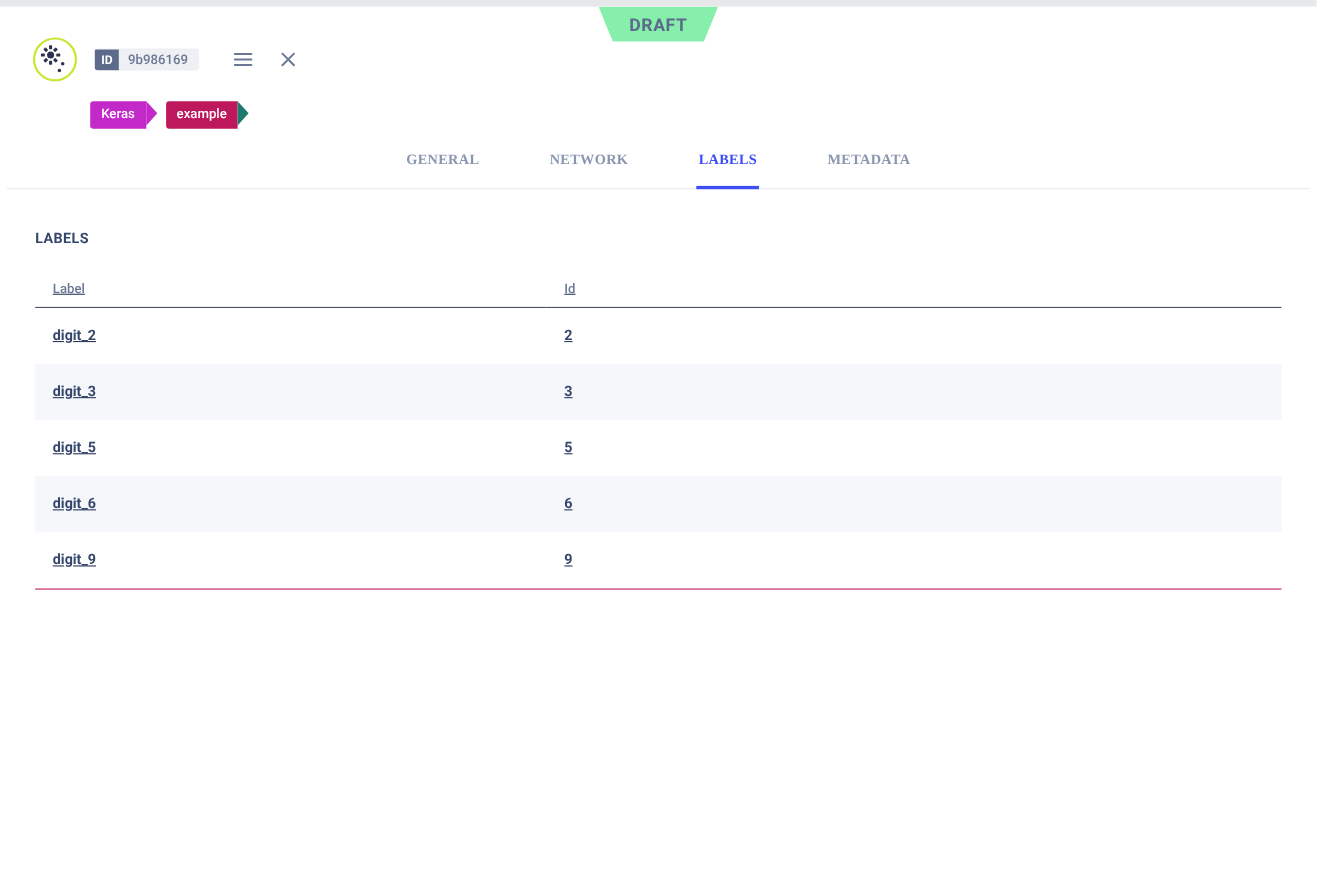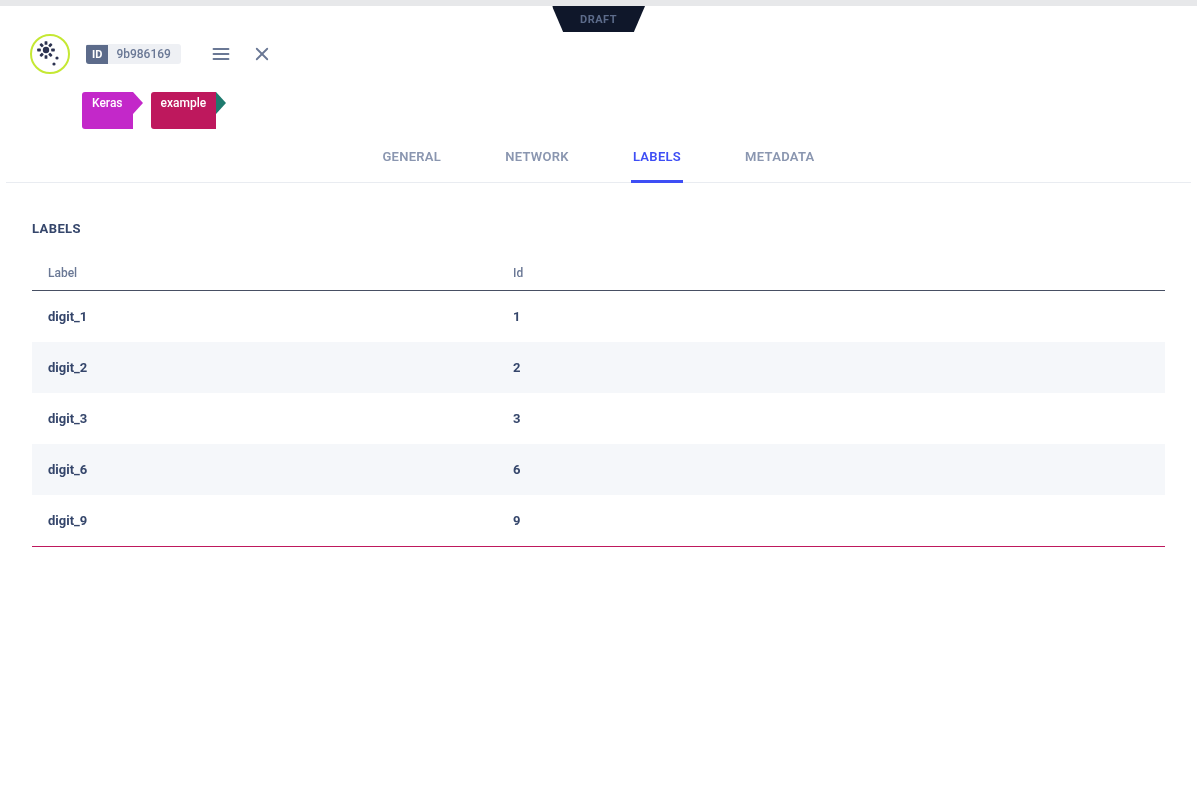--- a/index.html
+++ b/index.html
@@ -15,23 +15,23 @@
   }
   .draft-tab-wrap {
     position: relative;
     height: 0;
   }
   .draft-tab {
     position: absolute;
     top: 0;
     left: 50%;
     transform: translateX(-50%);
-    background: #0f172a;
+    background: #86efac;
     color: #5c6b8a;
-    font-size: 11px;
+    font-size: 16px;
     font-weight: 700;
     letter-spacing: 0.5px;
     padding: 7px 28px 6px;
     clip-path: polygon(0 0, 100% 0, 88% 100%, 12% 100%);
   }
   .header {
     display: flex;
     align-items: center;
     padding: 28px 30px 0 30px;
     gap: 16px;
@@ -84,21 +84,21 @@
   .icon-btn svg { stroke: #6a7895; }
   .tags-row {
     display: flex;
     gap: 0;
     padding: 18px 0 0 82px;
   }
   .tag {
     color: #fff;
     font-size: 12px;
     font-weight: 500;
-    padding: 4px 10px 19px 10px;
+    padding: 4px 10px 7px 10px;
     position: relative;
     margin-right: 18px;
   }
   .tag::after {
     content: "";
     position: absolute;
     right: -10px;
     top: 0;
     width: 0; height: 0;
     border-top: 11px solid transparent;
@@ -109,20 +109,21 @@
   .tag-example { background: #be185d; border-radius: 3px 0 0 3px;}
   .tag-example::after { border-left: 10px solid #1e7a6e; }
 
   .tabs {
     display: flex;
     justify-content: center;
     gap: 60px;
     padding: 20px 0 0 0;
     border-bottom: 1px solid #e9ecf1;
     margin: 0 6px;
+    font-family: Liberation Serif, serif;
   }
   .tab {
     font-size: 13px;
     font-weight: 600;
     letter-spacing: 0.3px;
     color: #8a96b0;
     padding: 0 2px 16px 2px;
     cursor: pointer;
     border-bottom: 3px solid transparent;
     margin-bottom: -1px;
@@ -137,20 +138,21 @@
   .section-title {
     font-size: 13px;
     font-weight: 700;
     color: #35466b;
     letter-spacing: 0.4px;
     margin-bottom: 20px;
   }
   table.labels {
     width: 100%;
     border-collapse: collapse;
+    text-decoration: underline;
   }
   table.labels thead th {
     text-align: left;
     font-size: 12px;
     font-weight: 500;
     color: #6a7895;
     padding: 10px 16px;
     border-bottom: 1px solid #474f63;
   }
   table.labels th.col-label { width: 465px; }
@@ -235,30 +237,30 @@
   <div class="section-title">LABELS</div>
   <table class="labels">
     <thead>
       <tr>
         <th class="col-label">Label</th>
         <th>Id</th>
       </tr>
     </thead>
     <tbody id="labels-body">
         <tr>
-          <td>digit_1</td>
-          <td>1</td>
-        </tr>
-        <tr>
           <td>digit_2</td>
           <td>2</td>
         </tr>
         <tr>
           <td>digit_3</td>
           <td>3</td>
+        </tr>
+        <tr>
+          <td>digit_5</td>
+          <td>5</td>
         </tr>
         <tr>
           <td>digit_6</td>
           <td>6</td>
         </tr>
         <tr>
           <td>digit_9</td>
           <td>9</td>
         </tr>
       </tbody>

